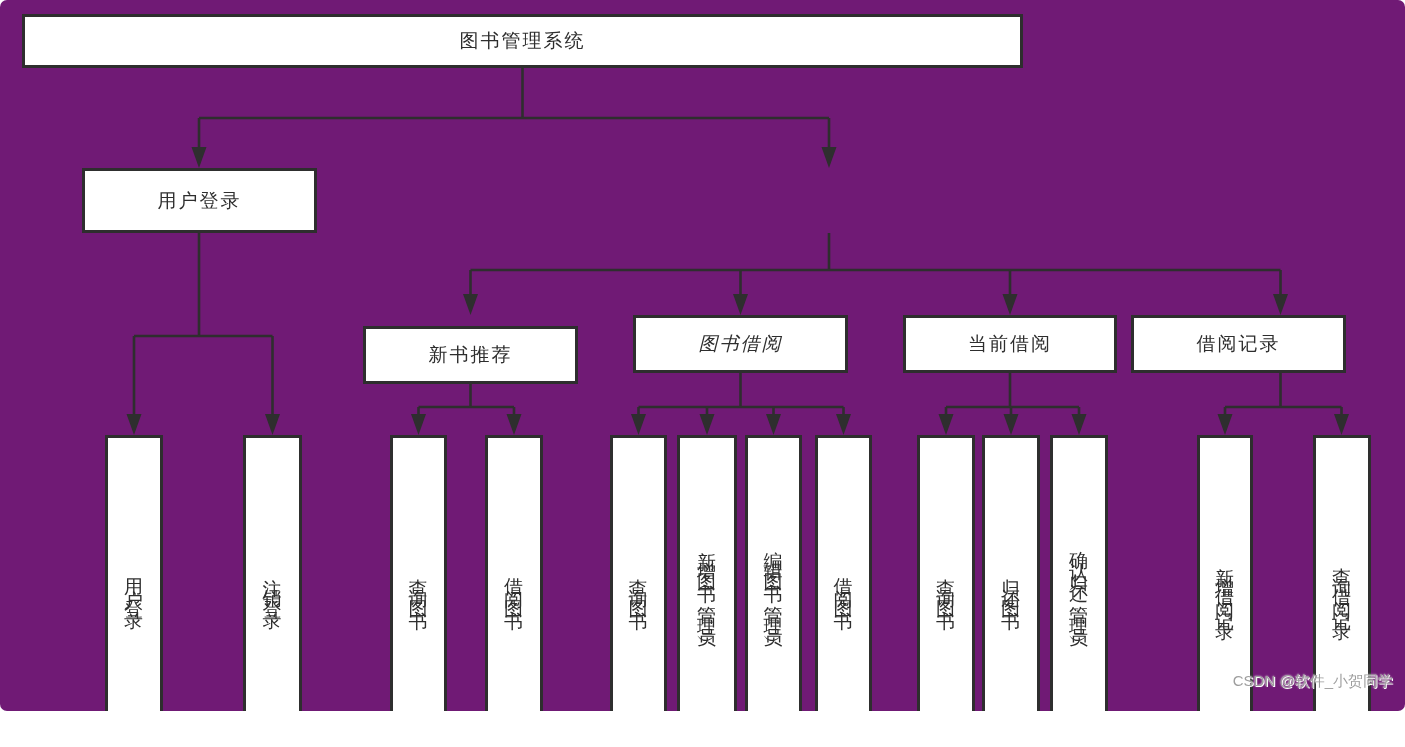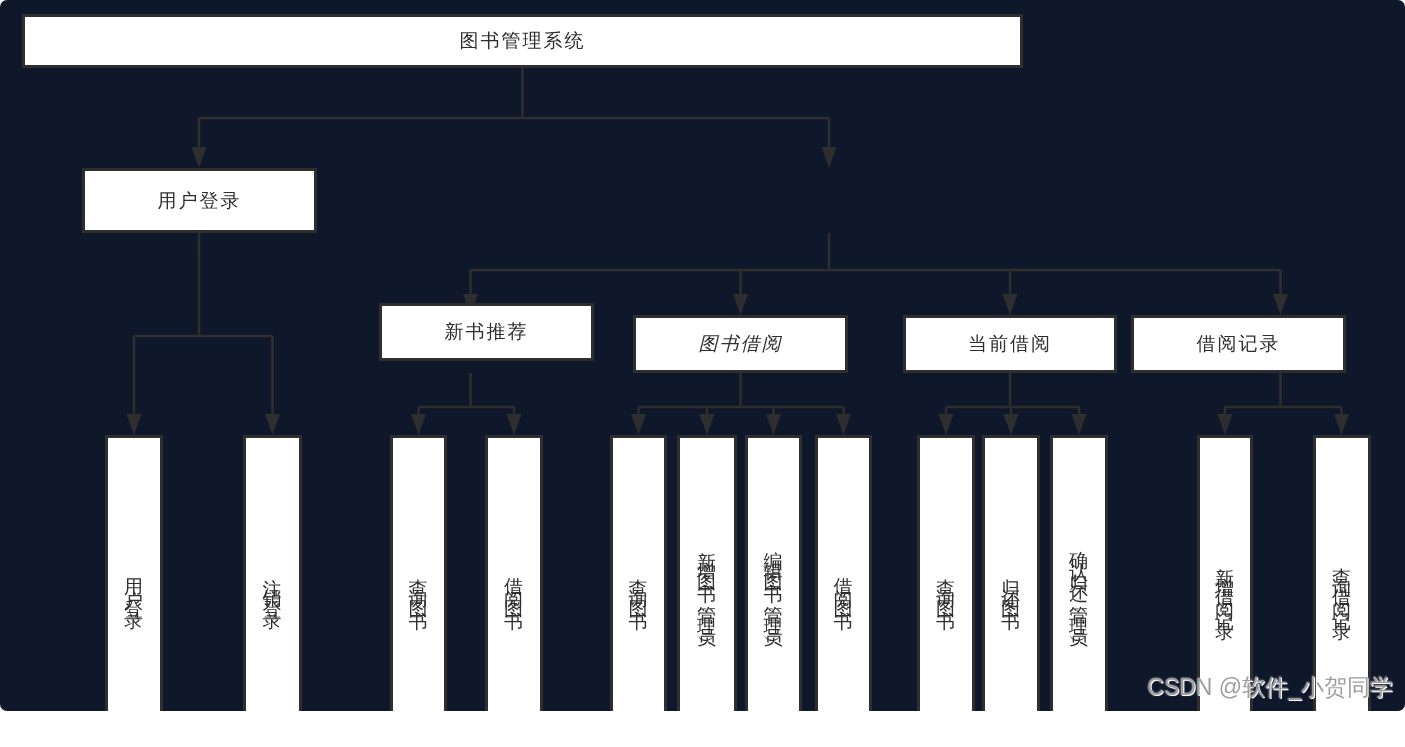--- a/index.html
+++ b/index.html
@@ -1,20 +1,20 @@
 <!DOCTYPE html>
 <html><head>
 <meta charset="utf-8">
 <style>
   html, body { margin: 0; padding: 0; background: #ffffff; }
   #stage {
     position: relative;
     width: 1405px;
     height: 711px;
-    background: #0f172a;
+    background: #701a75;
     font-family: "Liberation Sans", sans-serif;
     overflow: hidden;
     border-radius: 7px;
   }
   .node {
     position: absolute;
     box-sizing: border-box;
     border: 3px solid #2e2e2e;
     background: #ffffff;
     display: flex;
@@ -46,22 +46,22 @@
     stroke-width: 2.6;
     fill: none;
   }
   #connectors polygon {
     fill: #2e2e2e;
     stroke: none;
   }
   .watermark {
     position: absolute;
     right: 12px;
-    bottom: 8px;
-    font-size: 23px;
+    bottom: 20px;
+    font-size: 15px;
     color: #9e9e9e;
     text-shadow: 0 0 2px #ffffff, 1px 1px 0 #ffffff;
     white-space: nowrap;
   }
 </style>
 </head>
 <body>
 
 <div id="stage">
 
@@ -141,21 +141,21 @@
   </svg>
 
   <div class="node h" style="left:22px; top:14px; width:1001px; height:54px;">
     <span class="label">图书管理系统</span>
   </div>
 
   <div class="node h" style="left:82px; top:168px; width:235px; height:65px;">
     <span class="label">用户登录</span>
   </div>
 
-  <div class="node h" style="left:363px; top:303px; width:215px; height:58px;margin-left:16px;">
+  <div class="node h" style="left:363px; top:326px; width:215px; height:58px;">
     <span class="label">新书推荐</span>
   </div>
   <div class="node h" style="left:633px; top:315px; width:215px; height:58px;font-style:italic;">
     <span class="label">图书借阅</span>
   </div>
   <div class="node h" style="left:903px; top:315px; width:214px; height:58px;font-family:Liberation Mono, monospace;">
     <span class="label">当前借阅</span>
   </div>
   <div class="node h" style="left:1131px; top:315px; width:215px; height:58px;text-align:right;">
     <span class="label">借阅记录</span>

